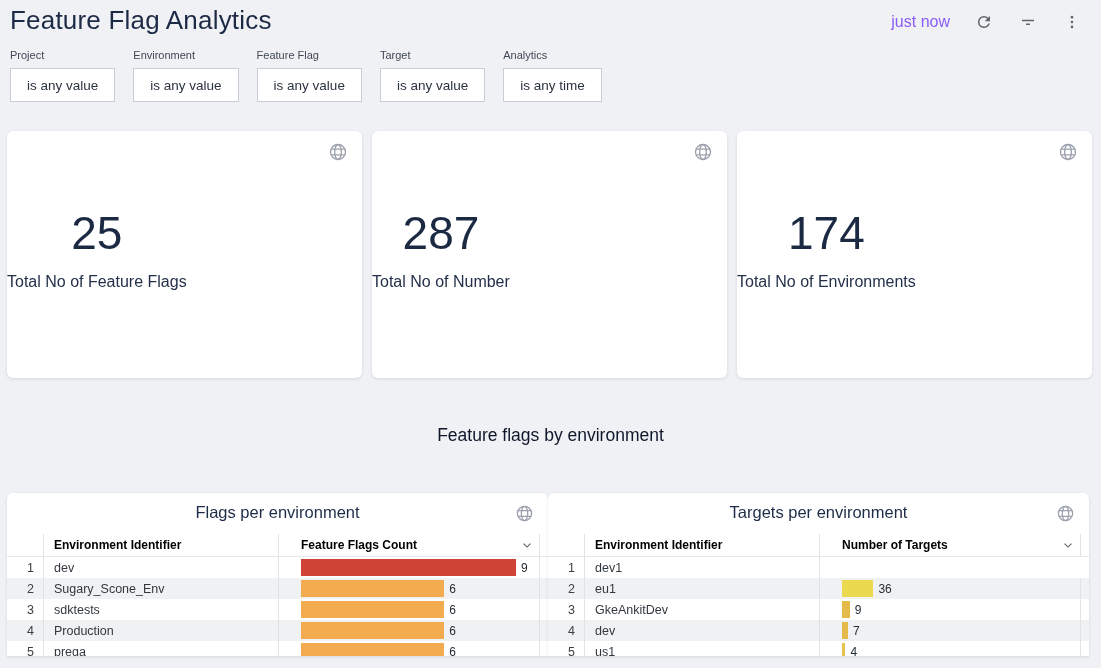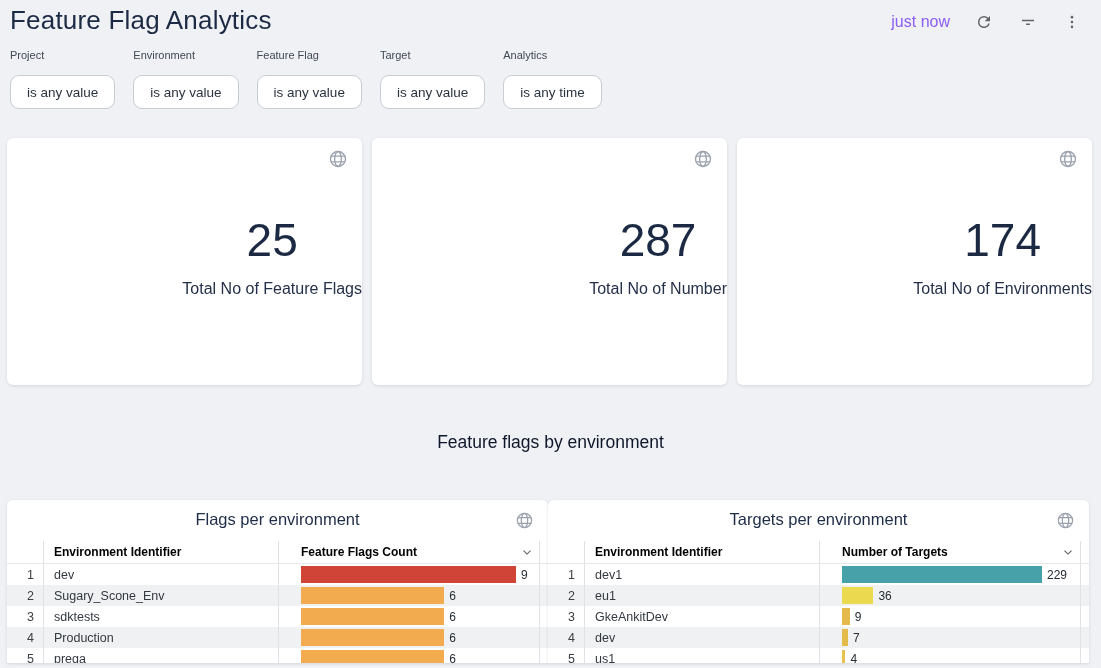--- a/index.html
+++ b/index.html
@@ -13,34 +13,34 @@
 
   
   .topbar { display: flex; justify-content: space-between; align-items: flex-start; padding: 5px 19px 0 10px; }
   .dash-title { font-size: 26px; font-weight: 400; color: #1c2a45; letter-spacing: .2px; }
   .top-actions { display: flex; align-items: center; gap: 24px; padding-top: 7px; color: #5f6368; }
   .updated { font-size: 16px; color: #8b5cf6; }
   .icon-btn { width: 20px; height: 20px; display: flex; align-items: center; justify-content: center; cursor: pointer; color: #5f6368; }
 
   
   .filters { display: flex; gap: 18px; padding: 13px 0 0 10px; }
-  .filter-label { font-size: 11px; color: #404854; display: block; margin-bottom: 14px; }
+  .filter-label { font-size: 11px; color: #404854; display: block; margin-bottom: 7px; }
   .filter-btn {
     height: 34px; padding: 0 16px; font-size: 13.5px; color: #2b3340;
-    background: #fff; border: 1px solid #c8cdd6; border-radius: 9px;
+    background: #fff; border: 1px solid #c8cdd6; border-radius: 0;
     display: flex; align-items: center; cursor: pointer;
     font-family: inherit;
   }
 
   
   .kpi-row { display: flex; gap: 10px; padding: 29px 9px 0 7px; }
   .kpi-card {
     position: relative; flex: 1; height: 247px; background: #fff; border-radius: 6px;
     box-shadow: 0 1px 3px rgba(50,60,80,.14);
-    display: flex; flex-direction: column; align-items: flex-end; justify-content: center;
+    display: flex; flex-direction: column; align-items: flex-start; justify-content: center;
   }
   .kpi-inner { display: flex; flex-direction: column; align-items: center; margin-top: -10px; }
   .kpi-value { font-size: 46px; font-weight: 400; color: #1b2942; line-height: 1.1; }
   .kpi-label { font-size: 16px; color: #243049; margin-top: 15px; }
   .tile-globe { position: absolute; top: 11px; right: 14px; color: #9ba1ad; cursor: pointer; }
 
   
   .section-title { text-align: center; font-size: 17.5px; color: #0f172a; margin-top: 47px; }
 
   
@@ -263,24 +263,20 @@
         </span>
       </div>
       <div class="col-spacer"></div>
     </div>
     <div class="tbody">
         <div class="trow">
     <div class="col-num">1</div>
     <div class="col-env">
             <span class="env-name">dev1</span>
           </div>
-    <div class="col-count">
-      <div class="bar" style="width: 200px; background: rgb(71, 161, 168);"></div>
-      <span class="bar-label">229</span>
-    </div>
     <div class="col-spacer"></div>
   </div>
         <div class="trow alt">
     <div class="col-num">2</div>
     <div class="col-env">
             <span class="env-name">eu1</span>
           </div>
     <div class="col-count">
       <div class="bar" style="width: 31.441px; background: rgb(235, 217, 80);"></div>
       <span class="bar-label">36</span>

